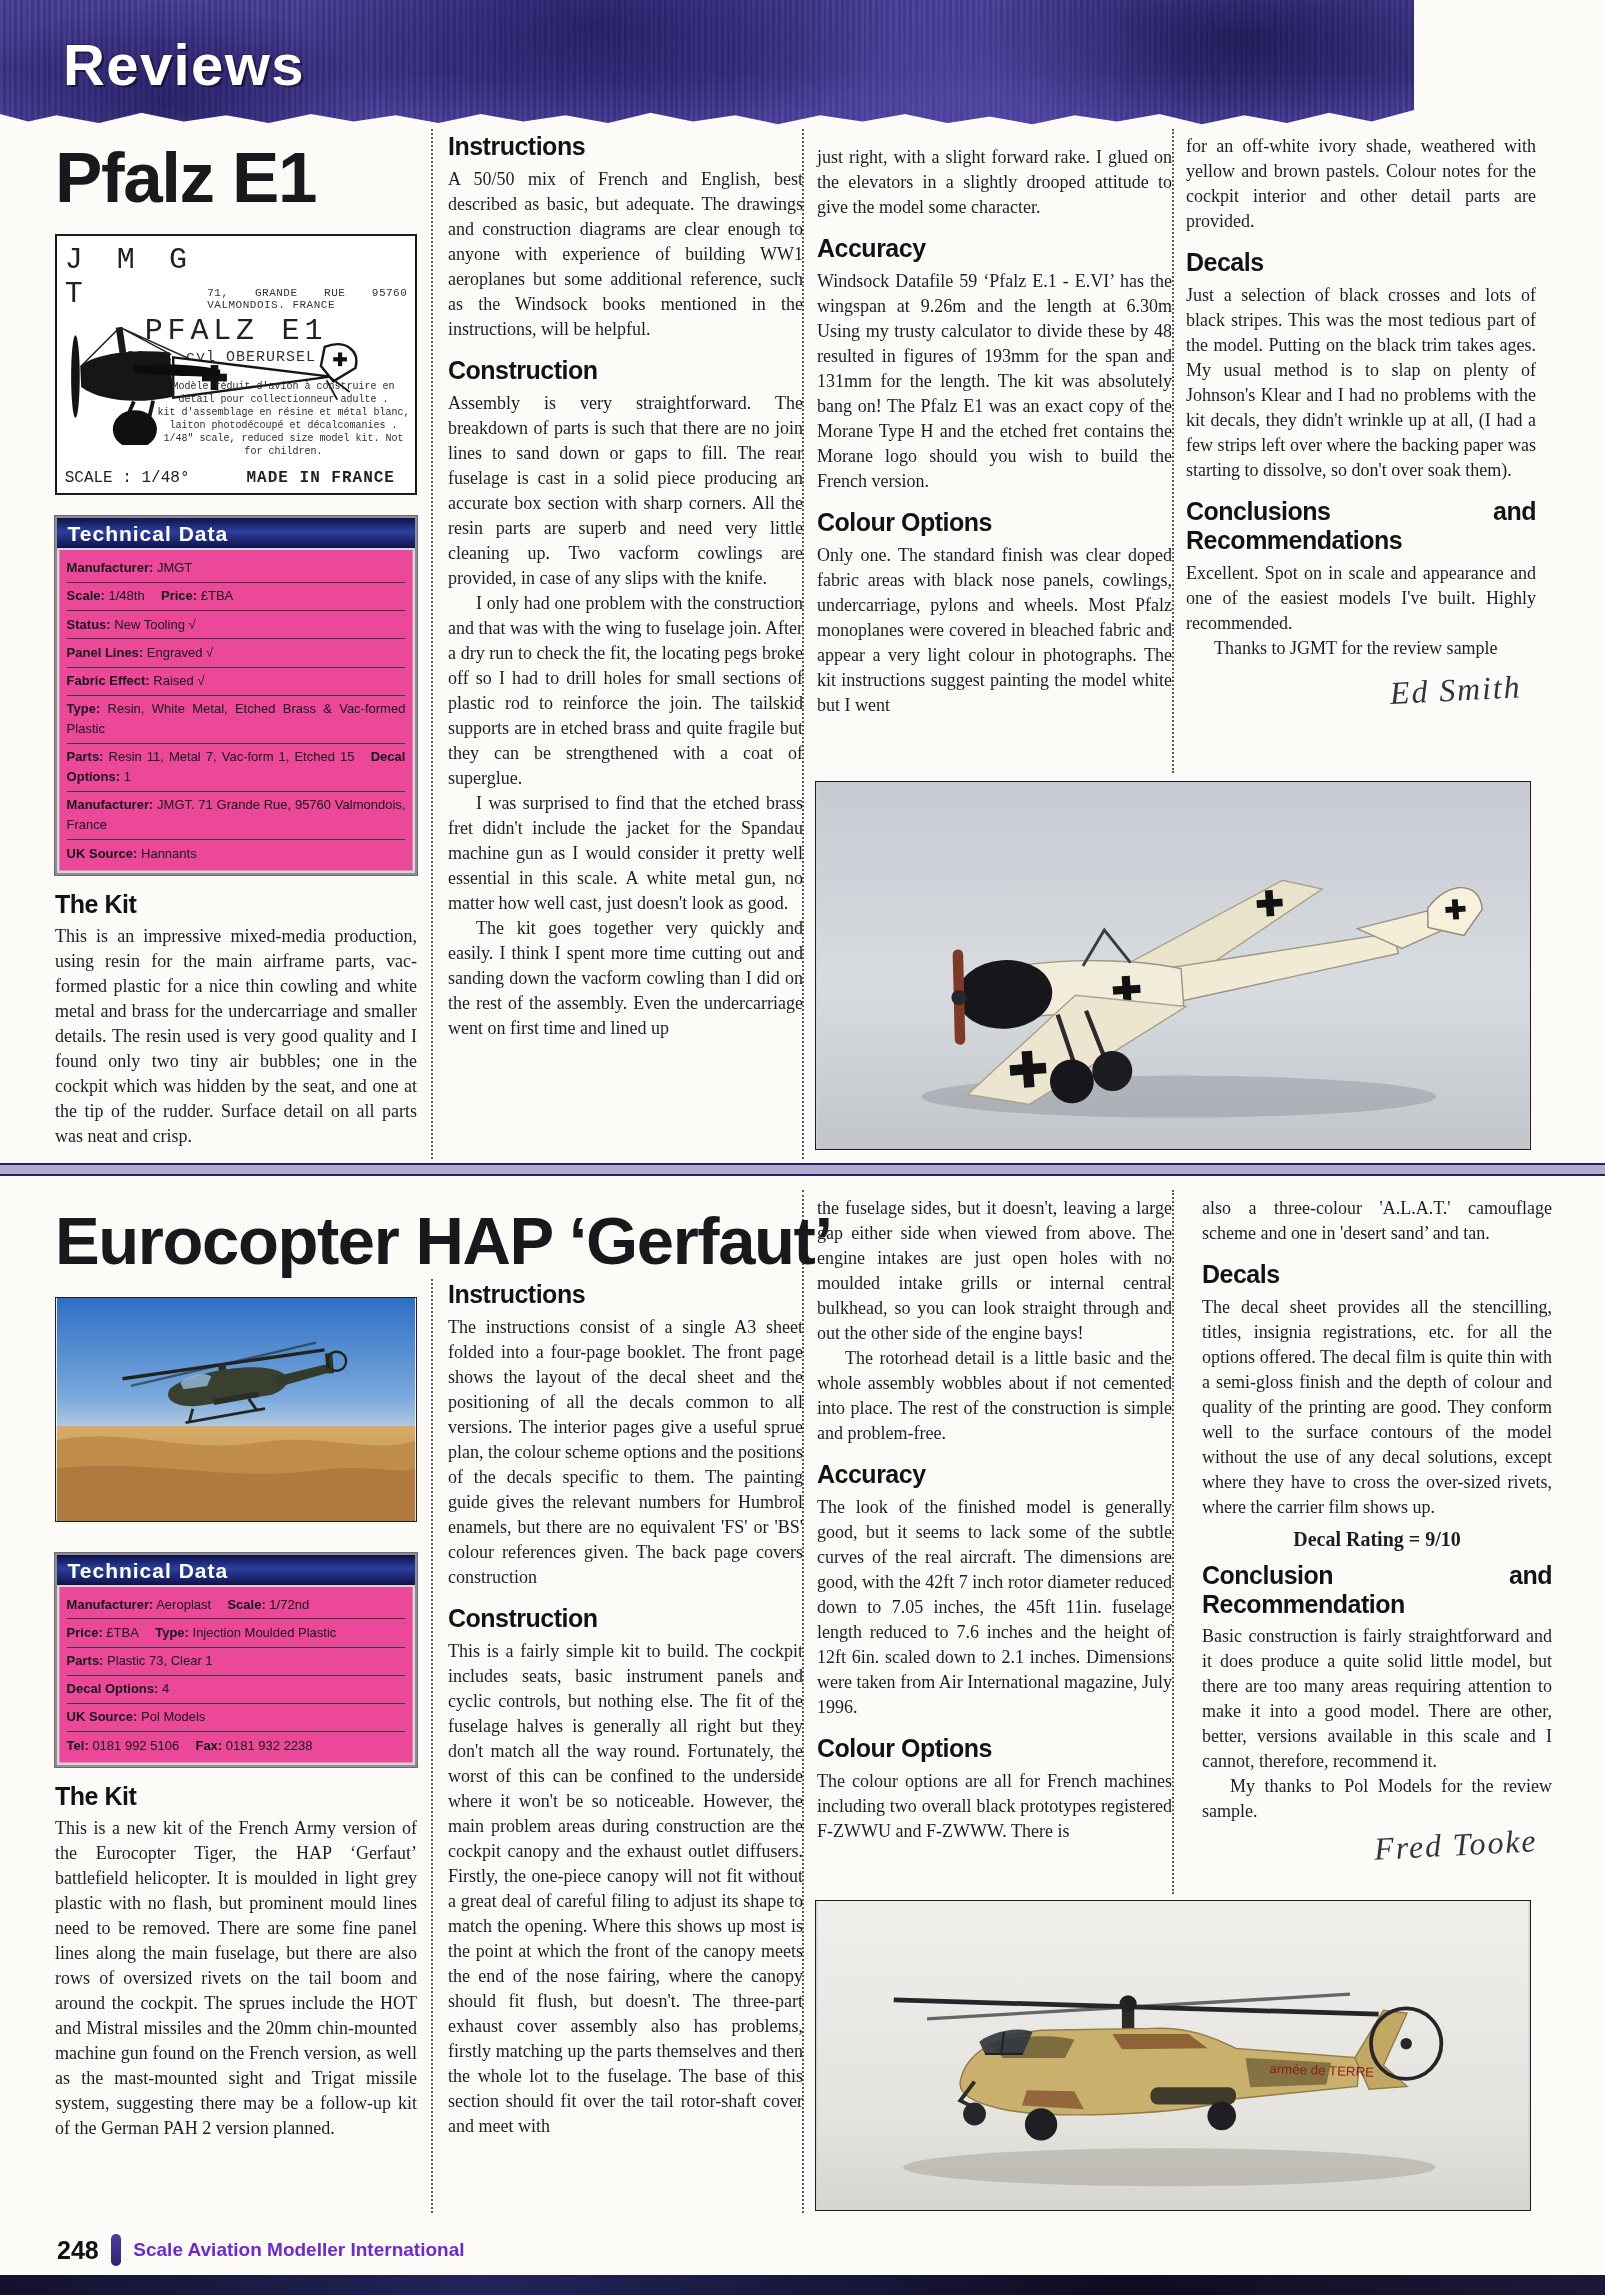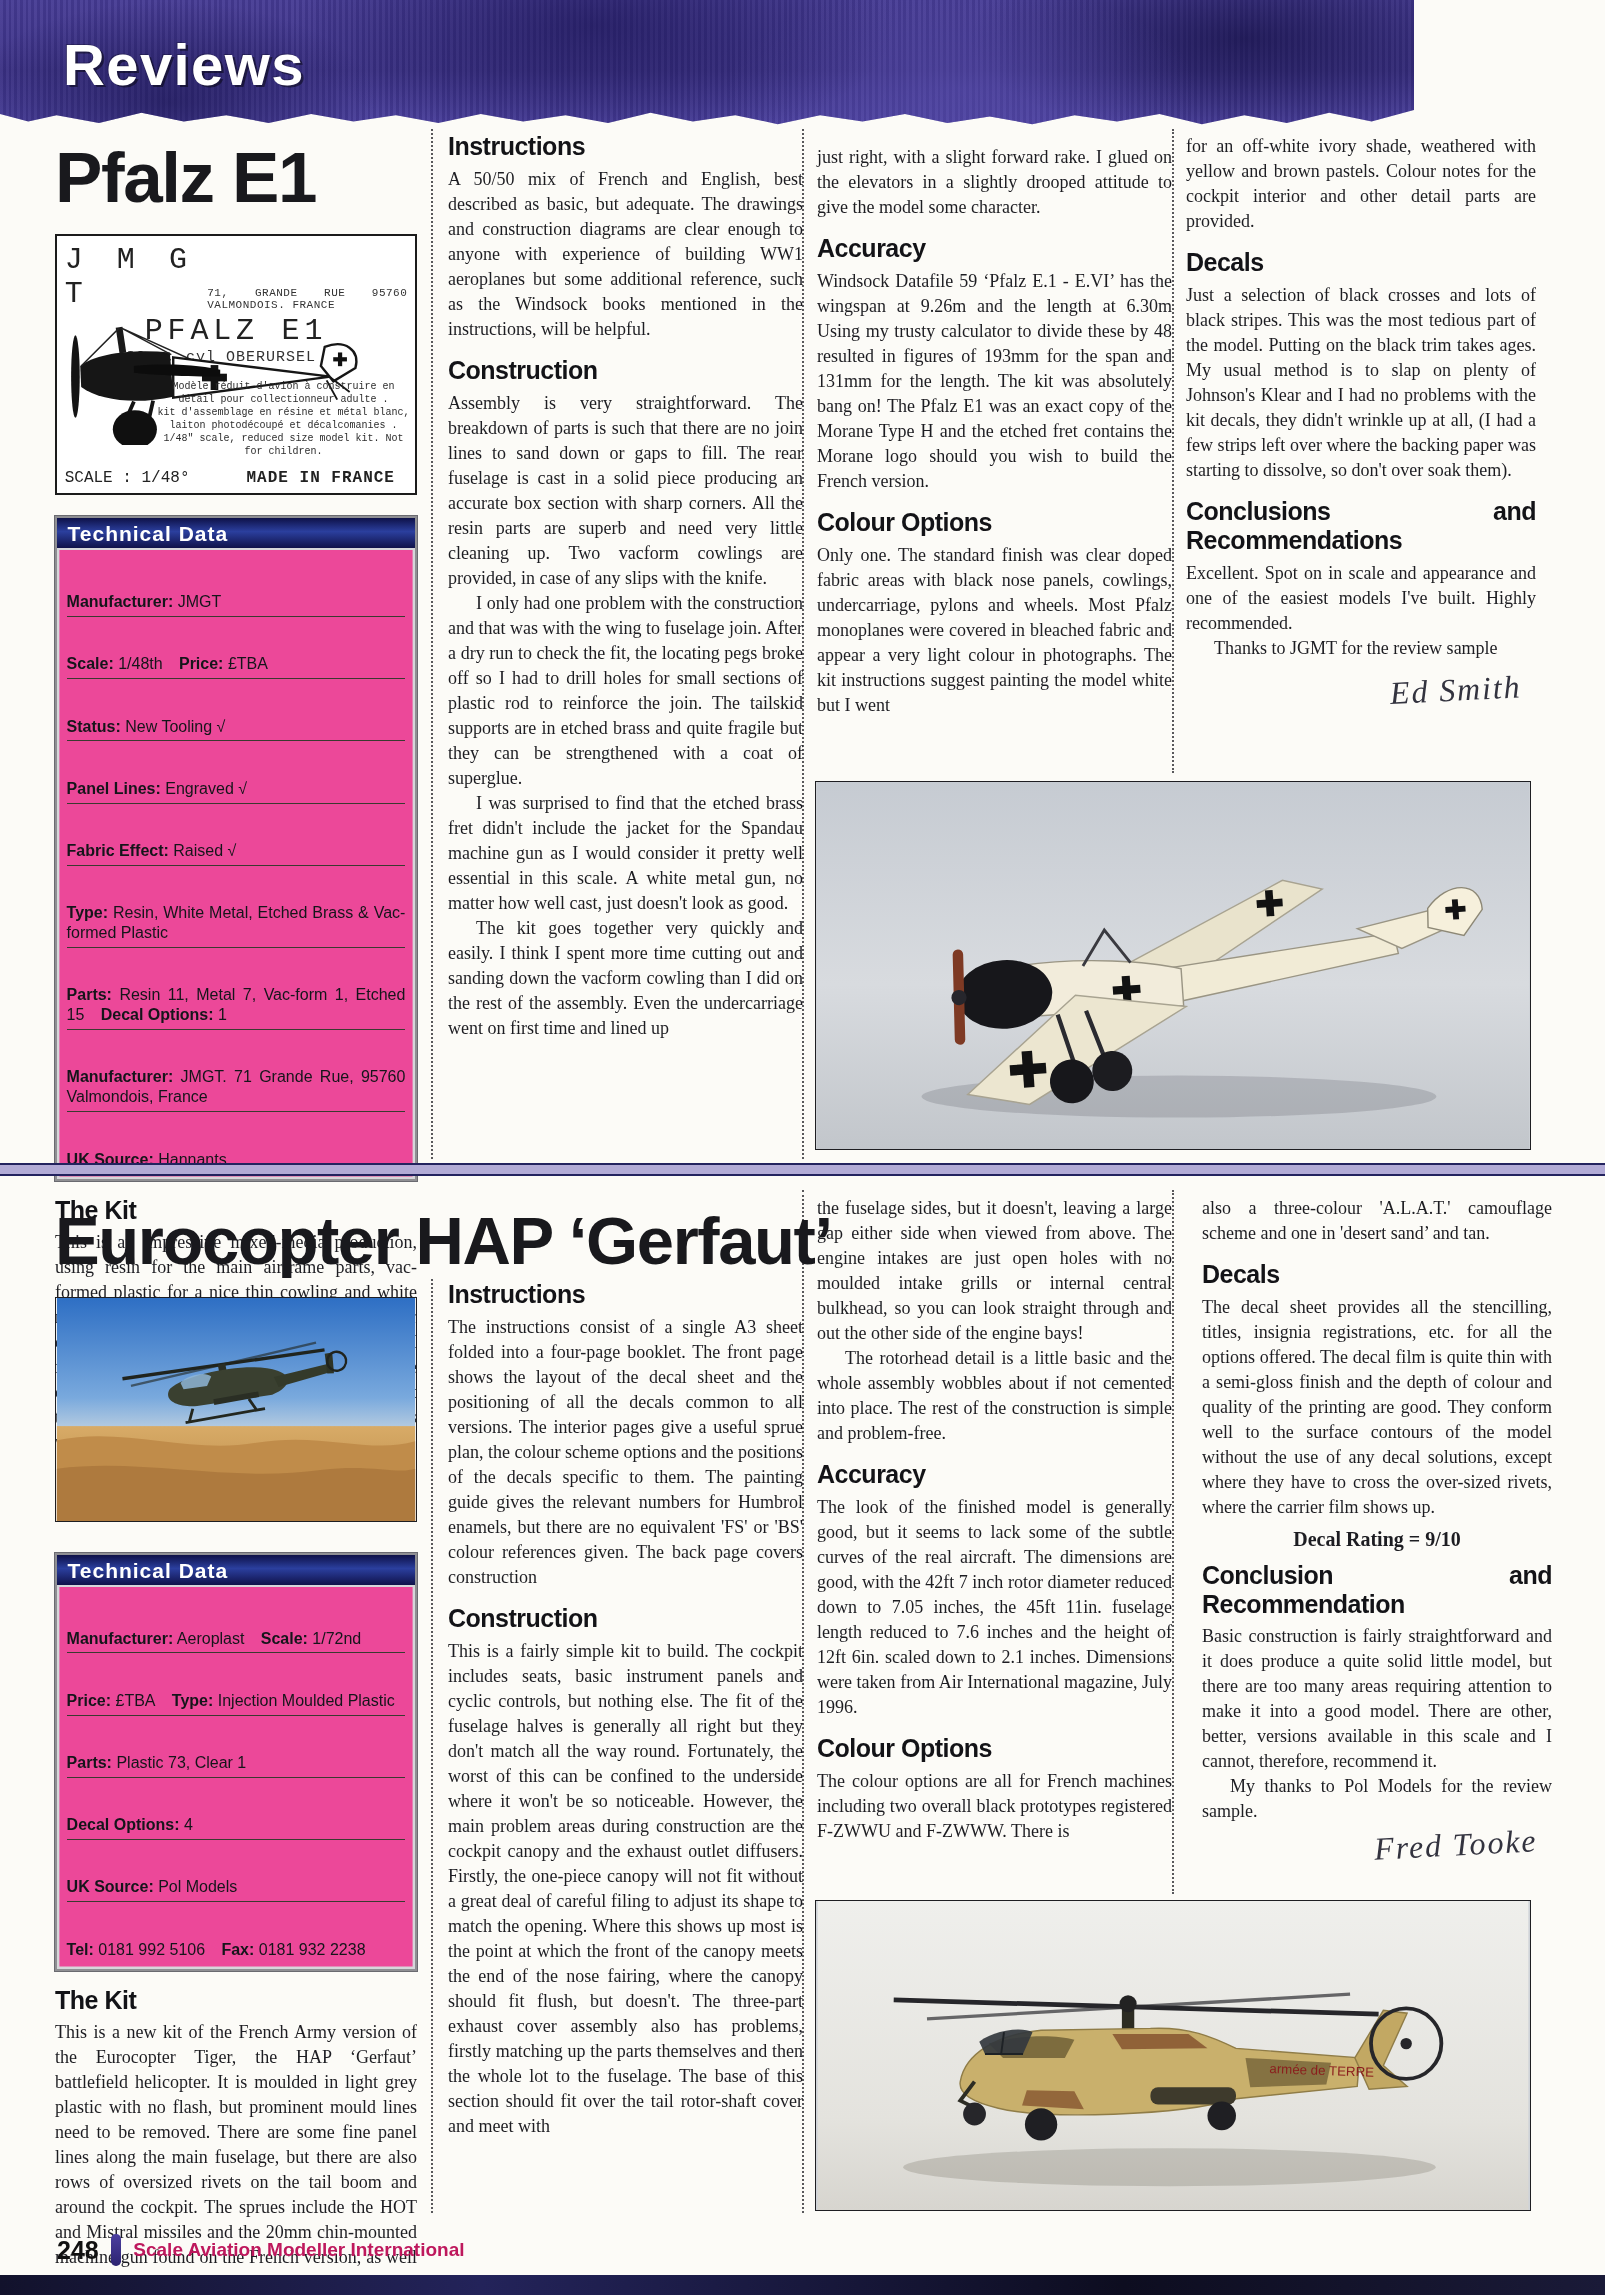--- a/index.html
+++ b/index.html
@@ -51,43 +51,43 @@
   .ba-made { letter-spacing:1px; font-weight:700; }
 
   
   .tech { margin-top:21px; width:362px; border:2.9px solid #8f8f93;
     box-shadow: inset 0 0 0 2.4px #d6d6da, 0 0 0 1px #6a6a70; background:#ec4899; }
   .tech-head { height:32px; background:linear-gradient(180deg,#0e1148 0%, #2b3f9e 45%, #10124a 100%);
     color:#fff; font-family:"Liberation Sans", sans-serif; font-weight:700; font-size:21px;
     line-height:31px; padding-left:10.5px; letter-spacing:1px;
     border-bottom:2.4px solid #d6d6da; }
   .tech-body { padding:4.8px 9.6px 5.7px 9.6px; }
-  .trow { font-family:"Liberation Sans", sans-serif; font-size:16px; line-height:20px;
-    padding:3.4px 0 3.8px 0; border-bottom:1px solid #3a3a30; color:#15151a;margin-top:34px; }
+  .trow { font-family:"Liberation Sans", sans-serif; font-size:13px; line-height:20px;
+    padding:3.4px 0 3.8px 0; border-bottom:1px solid #3a3a30; color:#15151a; }
   .trow:last-child { border-bottom:none; }
   .tl { font-weight:700; }
   .tv { font-weight:400; }
   .tseg2 { margin-left:16.3px; }
 
   
   .photo { position:absolute; border:1.9px solid #1e1e22; background:#cfd3d8; }
   .photo svg { display:block; width:100%; height:100%; }
   .photo-inline { margin-top:11.5px; width:362px; height:225px; border:1.9px solid #1e1e22; }
   .photo-inline svg { display:block; width:100%; height:100%; }
 
   
   .divider { position:absolute; left:0; width:1605px; height:12.5px; background:#b2abd6;
     border-top:2.9px solid #23235f; border-bottom:2.9px solid #23235f; }
   .rating { text-align:center; font-weight:700; font-size:20px; margin:8.6px 0 1.9px 0; }
   .sig { font-style:italic; font-size:32px; color:#33333f; text-align:right;
     margin:16.3px 14.4px 0 0; transform:rotate(-3deg); letter-spacing:1.9px; }
   .footer { position:absolute; left:57px; top:2234px; display:flex; align-items:center; gap:12.5px; }
   .pgnum { font-family:"Liberation Sans", sans-serif; font-weight:700; font-size:25px; color:#111; }
   .pgbar { width:9.6px; height:32px; border-radius:4.8px; background:linear-gradient(180deg,#4c3fa0,#2c2370); }
-  .pgtitle { font-family:"Liberation Sans", sans-serif; font-weight:700; font-size:19px; color:#be185d; }
+  .pgtitle { font-family:"Liberation Sans", sans-serif; font-weight:700; font-size:19px; color:#6d28d9; }
   .bstrip { position:absolute; left:0; top:2275px; width:1605px; height:20.6px;
     background:linear-gradient(90deg,#12122c,#23235a 30%,#0d0d20 70%,#1a1a38); }
 </style>
 </head>
 <body>
 
 <div class="page">
 
   <div class="banner">
     <div class="banner-title">Reviews</div>

